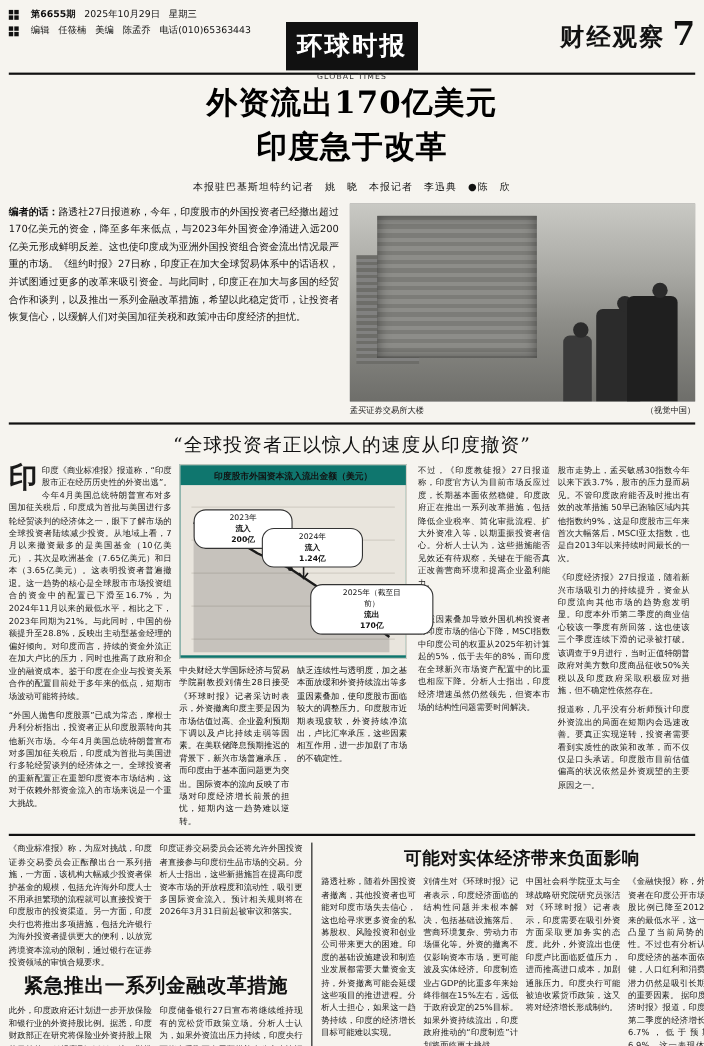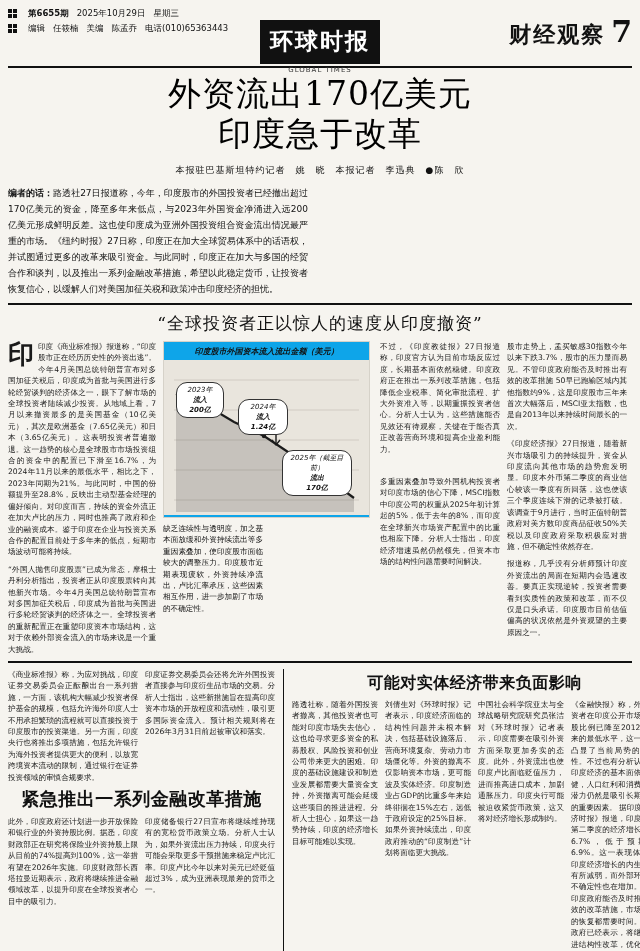--- a/index.html
+++ b/index.html
@@ -27,22 +27,22 @@
   .mast-center{position:absolute;left:50%;transform:translateX(-50%);top:16px;text-align:center;}
   .logo-box{background:#111;color:#fff;font-weight:bold;font-size:23px;letter-spacing:2px;
     padding:6px 10px 7px 10px;font-family:"DejaVu Serif","Liberation Serif",serif;}
   .logo-sub{font-size:7px;letter-spacing:1px;margin-top:2px;color:#333;}
   .mast-right{position:absolute;right:0;top:10px;display:flex;align-items:baseline;gap:6px;}
   .mast-right .sec{font-size:22px;font-weight:bold;font-family:"DejaVu Serif","Liberation Serif",serif;letter-spacing:2px;}
   .mast-right .pg{font-size:30px;font-weight:bold;font-family:"DejaVu Serif","Liberation Serif",serif;}
 
   
   .headline-wrap{margin-top:6px;text-align:center;}
-  .headline{font-family:"DejaVu Serif","Liberation Serif",serif;font-weight:normal;
-    font-size:33px;line-height:40px;letter-spacing:1px;color:#000;}
+  .headline{font-family:"DejaVu Serif","Liberation Serif",serif;font-weight:bold;
+    font-size:28px;line-height:40px;letter-spacing:1px;color:#000;}
   .byline{margin-top:10px;text-align:center;font-size:9px;letter-spacing:1px;}
 
   .lead-area{display:flex;margin-top:8px;gap:10px;}
   .lead-text{width:300px;font-size:9px;line-height:16px;text-align:justify;color:#111;}
   .lead-text .tag{font-weight:bold;}
   .photo{flex:1;position:relative;height:180px;overflow:hidden;
     background:linear-gradient(#8e8e8e,#6f6f6f);}
   .photo .sky{position:absolute;inset:0;background:
      linear-gradient(180deg,#c9c9c4 0%,#a9a9a4 35%,#8d8d88 60%,#6e6e6a 100%);}
   .photo .bld{position:absolute;left:8%;top:6%;width:46%;height:72%;
@@ -63,25 +63,25 @@
     font-weight:normal;font-size:17px;letter-spacing:1px;margin:7px 0 6px 0;}
 
   
   .cols{display:flex;gap:7px;}
   .col{font-size:7.6px;line-height:11.4px;text-align:justify;color:#1a1a1a;
        column-fill:balance;}
   .dropcap{float:left;font-family:"DejaVu Serif","Liberation Serif",serif;font-weight:bold;
     font-size:26px;line-height:24px;margin:1px 4px 0 0;}
 
   
-  .chart{width:205px;height:175px;position:relative;background:#0ea5e9;border:1px solid #d6d2c9;font-style:italic;}
+  .chart{width:205px;height:175px;position:relative;background:#0f766e;border:1px solid #d6d2c9;}
   .chart-title{font-size:8px;font-weight:bold;text-align:center;margin-top:4px;}
   .chart-svg{position:absolute;left:0;top:18px;}
   .bubble{position:absolute;border:1px solid #333;border-radius:11px;background:#fff;
-     font-size:7px;padding:2px 1px;text-align:center;line-height:10px;}
+     font-size:7px;padding:2px 22px;text-align:center;line-height:10px;}
 
   .mid-note{font-size:7.6px;line-height:11.4px;text-align:justify;}
 
   
   .lower{display:flex;gap:8px;margin-top:5px;}
   .lower-left{width:268px;}
   .lower-right{flex:1;}
   .sec-head{font-family:"DejaVu Serif","Liberation Serif",serif;font-weight:bold;
     font-size:16px;text-align:center;margin:4px 0 5px 0;letter-spacing:.5px;}
   .sec-head-lg{font-size:18px;}
@@ -125,20 +125,37 @@
 
   <div class="headline-wrap">
     <div class="headline">外资流出170亿美元</div>
     <div class="headline">印度急于改革</div>
     <div class="byline">本报驻巴基斯坦特约记者　姚　晓　本报记者　李迅典　●陈　欣</div>
   </div>
 
   <div class="lead-area">
     <div class="lead-text">
       <span class="tag">编者的话：</span><span>路透社27日报道称，今年，印度股市的外国投资者已经撤出超过170亿美元的资金，降至多年来低点，与2023年外国资金净涌进入远200亿美元形成鲜明反差。这也使印度成为亚洲外国投资组合资金流出情况最严重的市场。《纽约时报》27日称，印度正在加大全球贸易体系中的话语权，并试图通过更多的改革来吸引资金。与此同时，印度正在加大与多国的经贸合作和谈判，以及推出一系列金融改革措施，希望以此稳定货币，让投资者恢复信心，以缓解人们对美国加征关税和政策冲击印度经济的担忧。</span>
+    </div>
+    <div style="flex:1">
+      <div class="photo">
+        <div class="sky"></div>
+        <div class="bld2"></div>
+        <div class="bld"></div>
+        <div class="person p3"></div>
+          <div class="head" style="right:31%;bottom:58px;"></div>
+        <div class="person p1"></div>
+          <div class="head" style="right:18%;bottom:82px;"></div>
+        <div class="person p2"></div>
+          <div class="head" style="right:8%;bottom:94px;"></div>
+      </div>
+      <div class="photo-cap">
+        <span>孟买证券交易所大楼</span>
+        <span>（视觉中国）</span>
+      </div>
     </div>
   </div>
 
   <hr class="rule-thick">
 
   <div class="quote-head">“全球投资者正以惊人的速度从印度撤资”</div>
 
   <div class="cols">
 
     <div class="col" style="width:148px">
@@ -181,20 +198,21 @@
         <div class="bubble" style="left:74px;top:57px;width:46px">
           <div>2024年</div>
           <div style="font-weight:bold">流入<br>1.24亿</div>
         </div>
         <div class="bubble" style="left:118px;top:108px;width:66px">
           <div>2025年（截至目前）</div>
           <div style="font-weight:bold">流出<br>170亿</div>
         </div>
       </div>
       <div class="cols2" style="margin-top:5px">
+        <div class="mid-note" style="width:100px">中央财经大学国际经济与贸易学院副教授刘倩生28日接受《环球时报》记者采访时表示，外资撤离印度主要是因为市场估值过高、企业盈利预期下调以及卢比持续走弱等因素。在美联储降息预期推迟的背景下，新兴市场普遍承压，而印度由于基本面问题更为突出。国际资本的流向反映了市场对印度经济增长前景的担忧，短期内这一趋势难以逆转。</div>
         <div class="mid-note" style="width:100px">缺乏连续性与透明度，加之基本面放缓和外资持续流出等多重因素叠加，使印度股市面临较大的调整压力。印度股市近期表现疲软，外资持续净流出，卢比汇率承压，这些因素相互作用，进一步加剧了市场的不确定性。</div>
       </div>
     </div>
 
     <div class="col" style="width:120px">
       <p style="margin:0">不过，《印度教徒报》27日报道称，印度官方认为目前市场反应过度，长期基本面依然稳健。印度政府正在推出一系列改革措施，包括降低企业税率、简化审批流程、扩大外资准入等，以期重振投资者信心。分析人士认为，这些措施能否见效还有待观察，关键在于能否真正改善营商环境和提高企业盈利能力。</p>
       <p style="margin:21px 0 0 0">多重因素叠加导致外国机构投资者对印度市场的信心下降，MSCI指数中印度公司的权重从2025年初计算起的5%，低于去年的8%，而印度在全球新兴市场资产配置中的比重也相应下降。分析人士指出，印度经济增速虽然仍然领先，但资本市场的结构性问题需要时间解决。</p>
     </div>
 
     <div class="col" style="width:120px">

